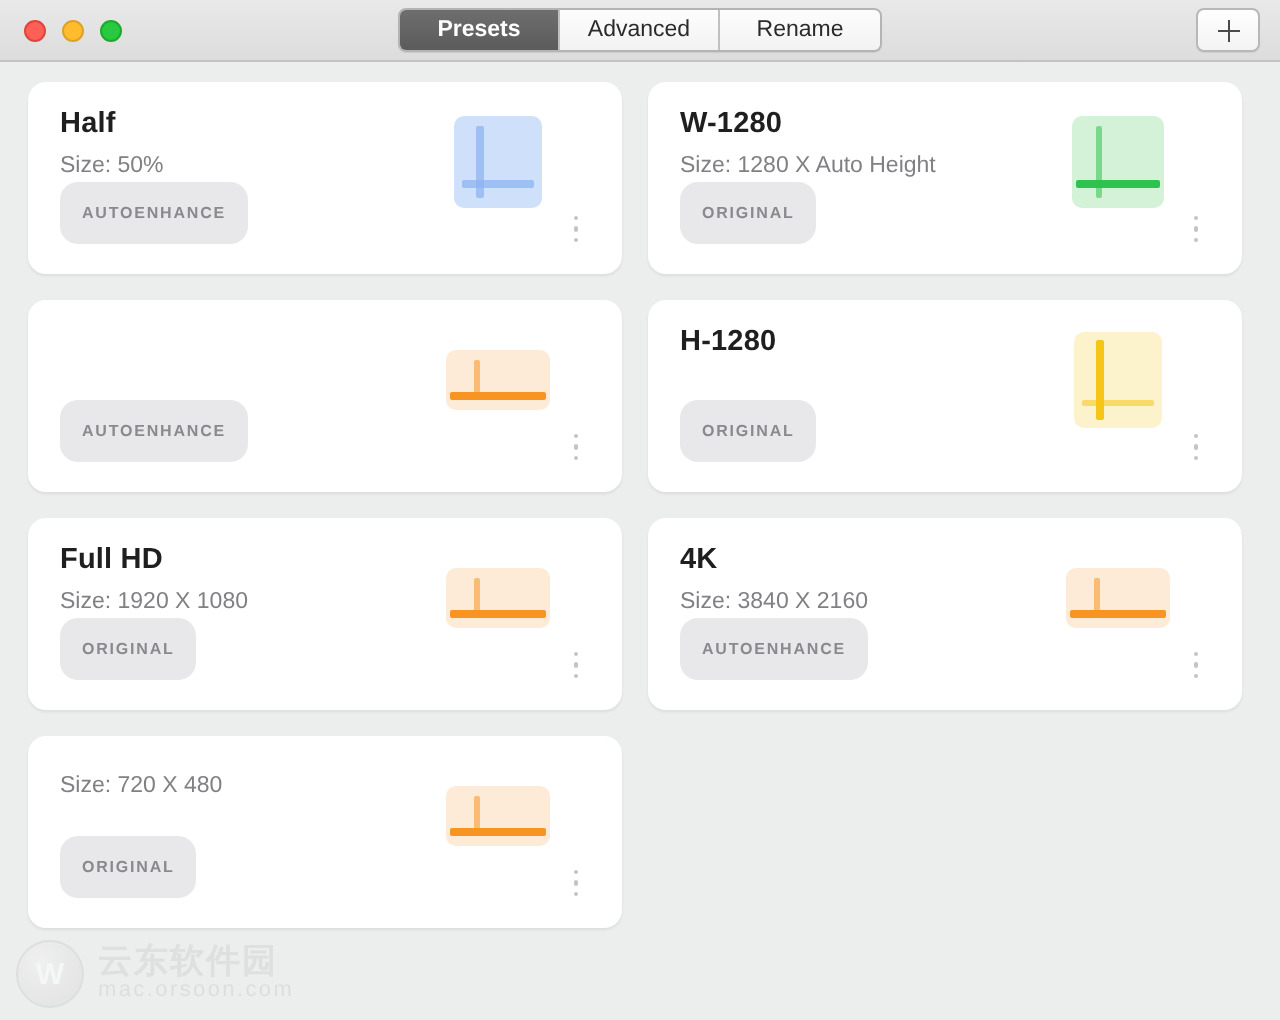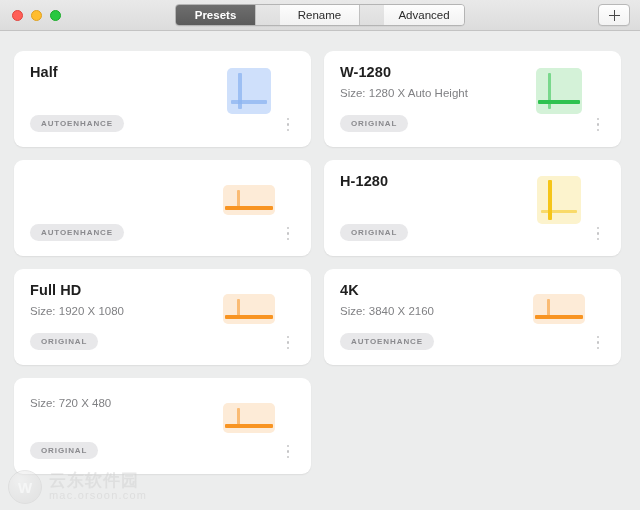--- a/index.html
+++ b/index.html
@@ -29,21 +29,20 @@
   .segmented{
     position:absolute;
     left:50%; transform:translateX(-50%);
     top:4px;
     display:flex;
     height:22px;
     border-radius:4px;
     overflow:hidden;
     border:1px solid #b4b4b4;
     box-shadow:0 0.5px 0.5px rgba(0,0,0,.08);
-    gap:24px;
   }
   .seg{
     min-width:80px;
     padding:0 13px;
     display:flex; align-items:center; justify-content:center;
     font-size:11.5px;
     color:#2b2b2b;
     background:linear-gradient(to bottom,#fdfdfd,#f2f2f2);
     border-right:1px solid #c0c0c0;
     cursor:default;
@@ -73,21 +72,21 @@
     content:""; position:absolute; background:#4a4a4a;
   }
   .addbtn .plus:before{ left:5px; top:0; width:1.5px; height:11px; }
   .addbtn .plus:after{ top:5px; left:0; height:1.5px; width:11px; }
 
   
   .content{
     position:absolute;
     top:31px; left:0; right:0; bottom:0;
     background:#eceded;
-    padding:20px 14px;
+    padding:10px 14px;
     overflow:hidden;
   }
   .grid{
     display:flex;
     flex-wrap:wrap;
     gap:13px 13px;
   }
   .card{
     width:297px;
     height:96px;
@@ -107,21 +106,21 @@
   .card-size{
     margin-top:5px;
     font-size:11.5px;
     color:#808184;
     line-height:14px;
   }
   .badge{
     position:absolute;
     left:16px;
     bottom:15px;
-    height:17px;
+    height:31px;
     padding:0 11px;
     border-radius:9px;
     background:#e8e8ea;
     color:#8a8a8e;
     font-size:8px;
     letter-spacing:0.9px;
     display:flex; align-items:center;
     font-weight:bold;
   }
 
@@ -177,33 +176,34 @@
 
 <div class="titlebar">
   <div class="traffic">
     <span class="light close"></span>
     <span class="light min"></span>
     <span class="light max"></span>
   </div>
 
   <div class="segmented">
     <div class="seg active">Presets</div>
+    <div class="seg">Advanced</div>
     <div class="seg">Rename</div>
-    <div class="seg">Advanced</div>
   </div>
 
   <div class="addbtn">
     <span class="plus"></span>
   </div>
 </div>
 
 <div class="content">
   <div class="grid" id="grid">
       <div class="card">
     <div class="card-title">Half</div>
+    <div class="card-size">Size: 50%</div>
     <div class="badge">AUTOENHANCE</div>
     <div class="thumb-wrap">
       <div class="thumb" style="width:44px;height:46px;background:#cfe0fb;">
         <span class="vline" style="left:11px;top:5px;
                      width:4px;
                      height:36px;
                      background:#8cb4f0;
                      opacity:0.75;"></span>
         <span class="hline" style="top:32px;left:4px;
                      height:4px;

